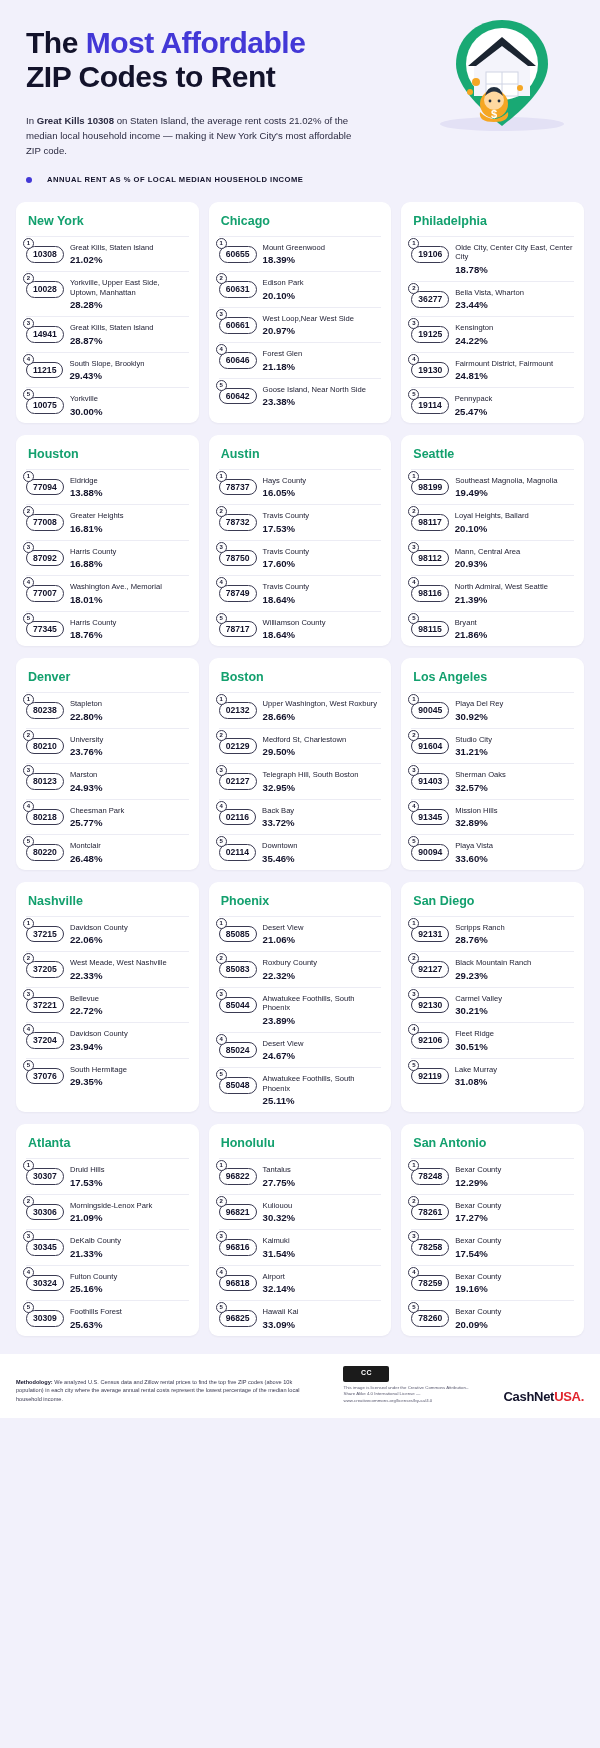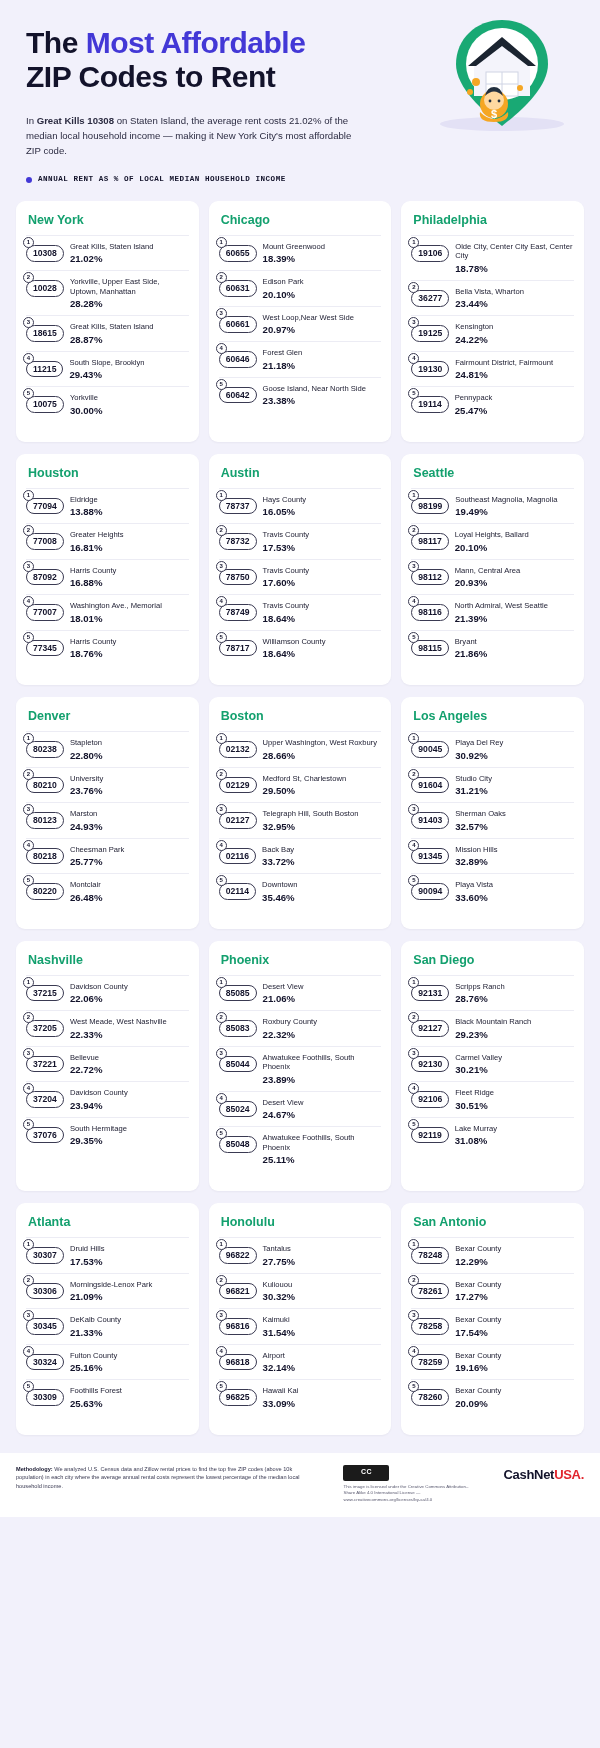--- a/index.html
+++ b/index.html
@@ -31,27 +31,26 @@
   .intro {
     margin-top: 20px;
     font-size: 9.6px;
     line-height: 1.55;
     color: #2c2c42;
     max-width: 340px;
   }
   .intro b { font-weight: 700; }
   .legend {
     margin: 16px 0 0 0;
-    padding-left: 26px;
+    padding-left: 35px;
     font-size: 7.6px;
     font-weight: 700;
     letter-spacing: 0.5px;
     color: #13132b;
     position: relative;
-    font-family: Liberation Mono, monospace;
   }
   .legend .dot {
     position: absolute;
     left: 26px;
     top: 2px;
     width: 6px; height: 6px;
     border-radius: 50%;
     background: #4338d6;
   }
   .legend .legend-text { padding-left: 12px; display: inline-block; }
@@ -62,21 +61,21 @@
   
   .grid {
     display: grid;
     grid-template-columns: repeat(3, 1fr);
     gap: 12px 10px;
     padding: 18px 16px 0 16px;
   }
   .card {
     background: #ffffff;
     border-radius: 9px;
-    padding: 12px 10px 20px 10px;
+    padding: 12px 10px 0 10px;
     box-shadow: 0 1px 2px rgba(30,30,60,0.05);
   }
   .card-title {
     font-size: 12.5px;
     font-weight: 700;
     color: #13a06e;
     margin-bottom: 8px;
     padding-left: 2px;
   }
   .row {
@@ -127,21 +126,21 @@
     color: #13132b;
     margin-top: 2px;
   }
 
   
   .footer {
     margin-top: 18px;
     background: #ffffff;
     padding: 12px 16px 14px 16px;
     display: flex;
-    align-items: flex-start;
+    align-items: flex-end;
     gap: 28px;
   }
   .method {
     flex: 1 1 auto;
     font-size: 5.6px;
     line-height: 1.6;
     color: #3a3a52;
   }
   .method b { font-weight: 700; color: #13132b; }
   .cc {
@@ -235,21 +234,21 @@
           <span class="zip">10028</span>
         </div>
         <div class="info">
           <div class="place">Yorkville, Upper East Side, Uptown, Manhattan</div>
           <div class="pct">28.28%</div>
         </div>
       </div>
       <div class="row">
         <div class="zipwrap">
           <span class="rank">3</span>
-          <span class="zip">18615</span>
+          <span class="zip">14941</span>
         </div>
         <div class="info">
           <div class="place">Great Kills, Staten Island</div>
           <div class="pct">28.87%</div>
         </div>
       </div>
       <div class="row">
         <div class="zipwrap">
           <span class="rank">4</span>
           <span class="zip">11215</span>

